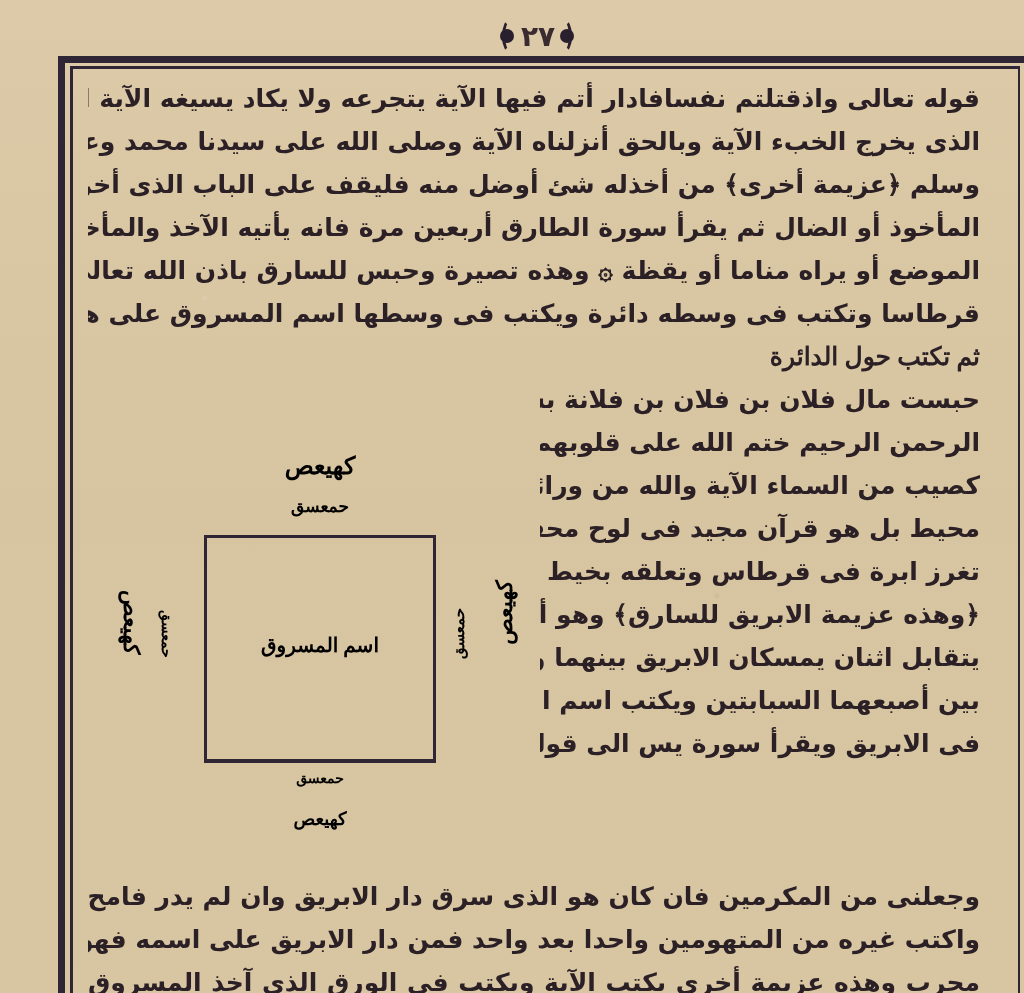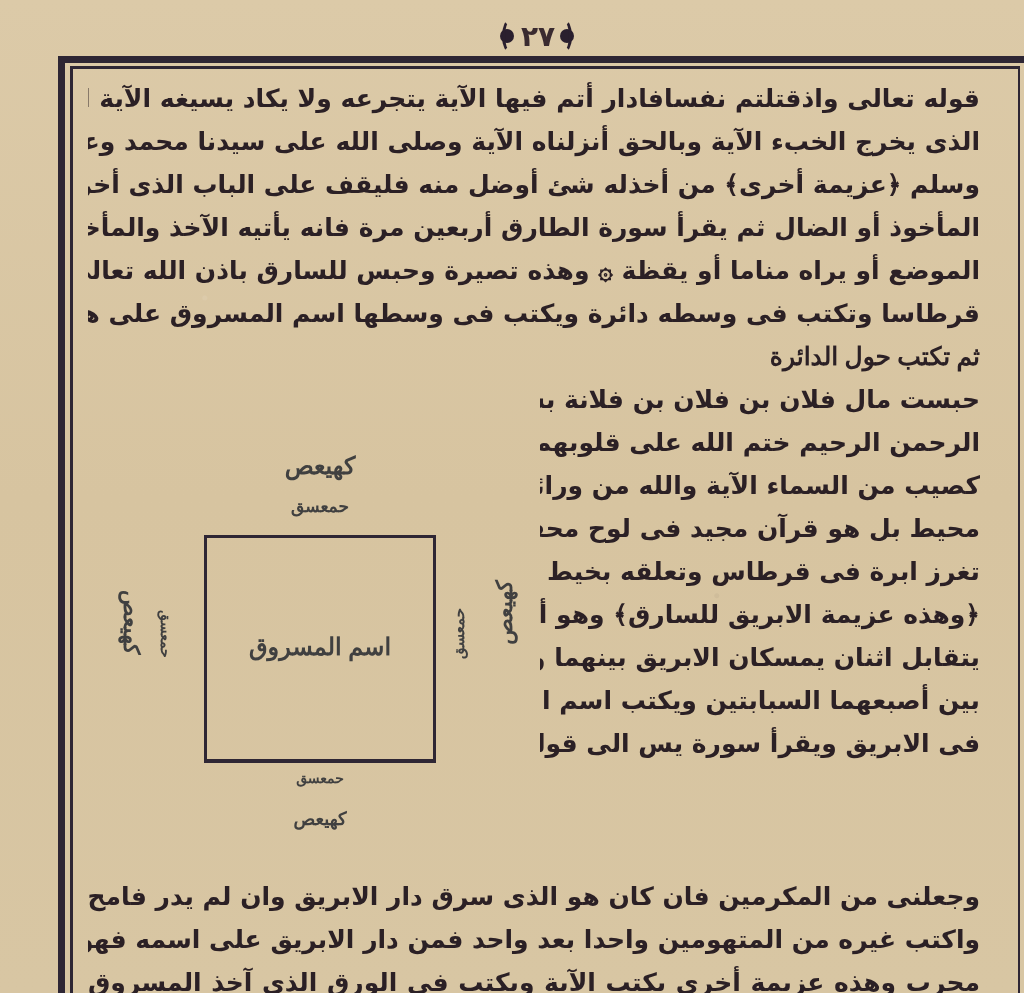--- a/index.html
+++ b/index.html
@@ -119,31 +119,31 @@
       height: 228px;
       border-top: 3px solid #2e2634;
       border-left: 3px solid #2e2634;
       border-right: 3px solid #2e2634;
       border-bottom: 4px solid #2e2634;
       box-sizing: border-box;
     }
     .diagram .label {
       position: absolute;
       direction: rtl;
-      font-family: Liberation Sans, sans-serif;
+      font-family: Liberation Serif, serif;
       font-weight: bold;
-      color: #404040;
+      color: #000000;
       white-space: nowrap;
     }
     .diagram .center {
       left: 140px;
       top: 193px;
       width: 160px;
       text-align: center;
-      font-size: 24px;
+      font-size: 20px;
     }
     .diagram .top1 {
       left: 140px;
       top: 12px;
       width: 160px;
       text-align: center;
       font-size: 24px;
     }
     .diagram .top2 {
       left: 160px;

